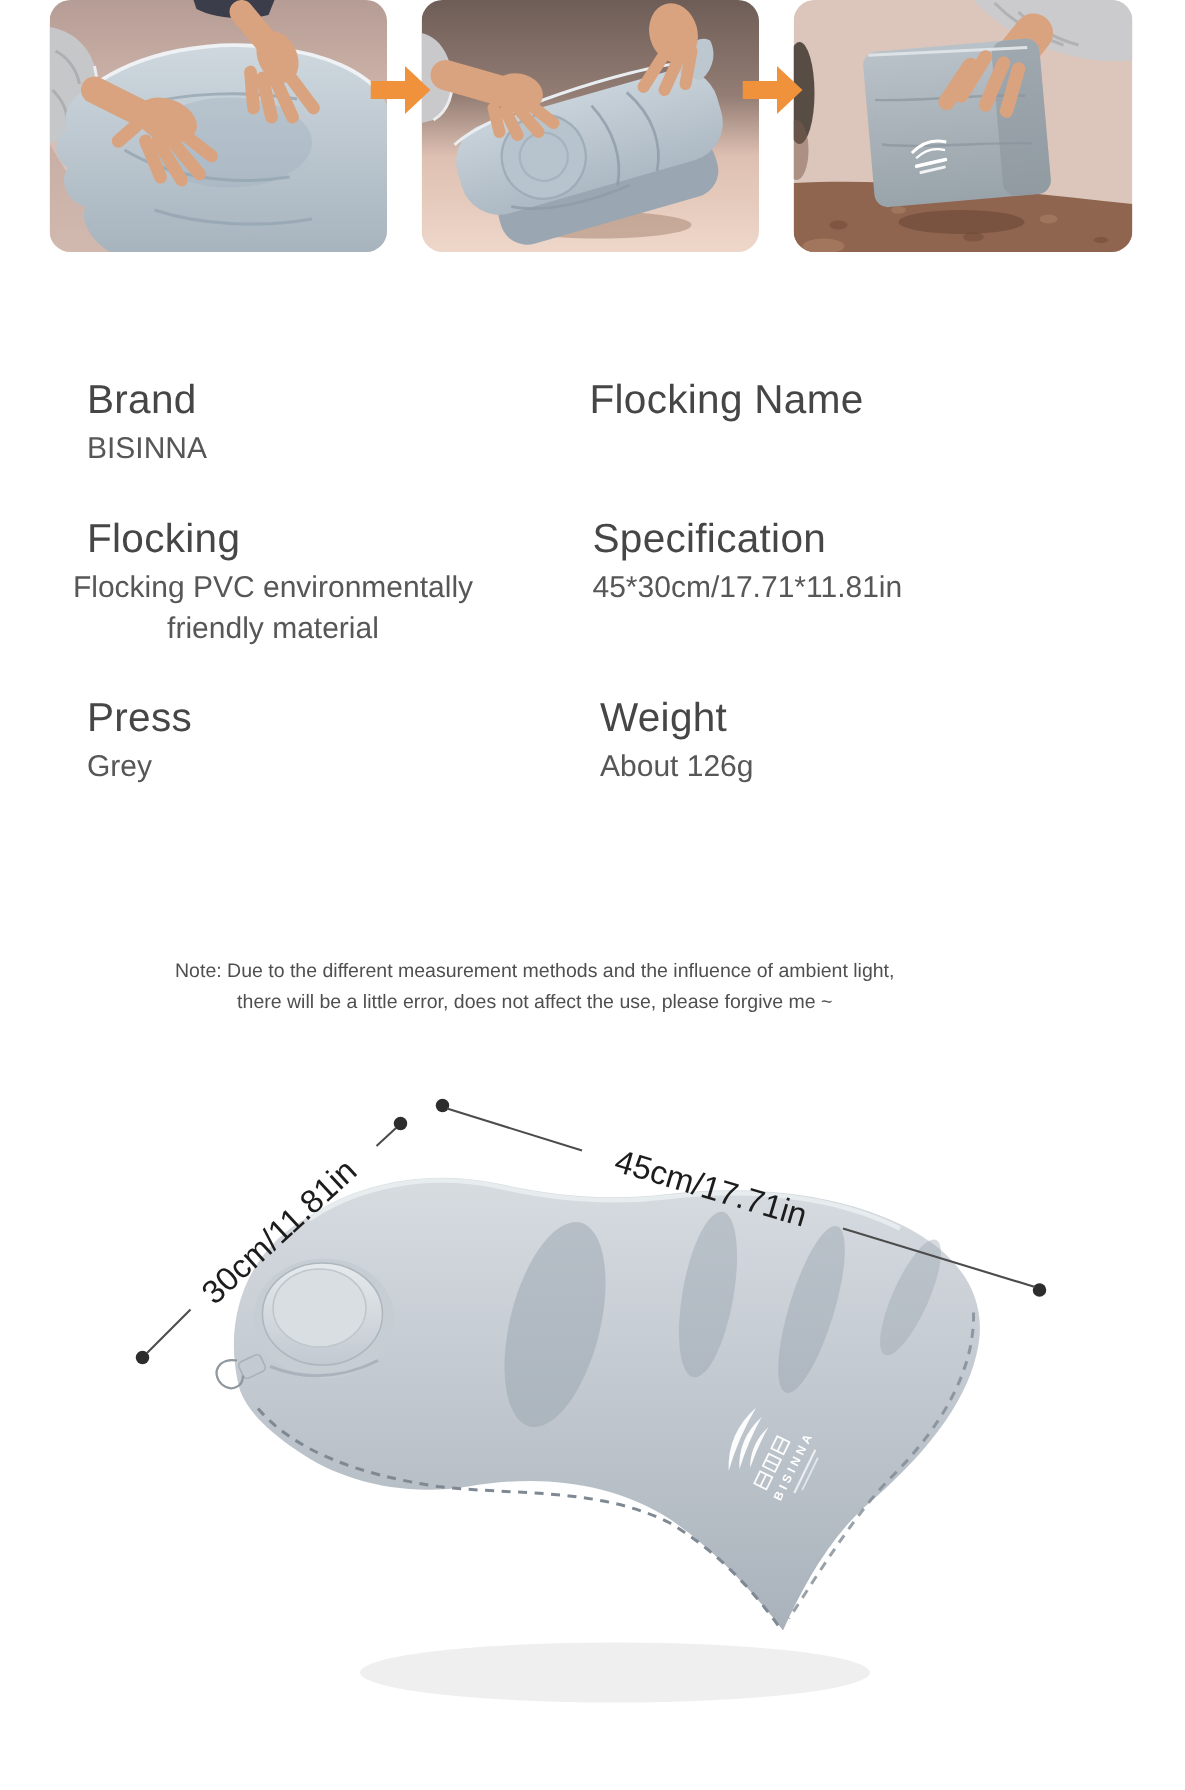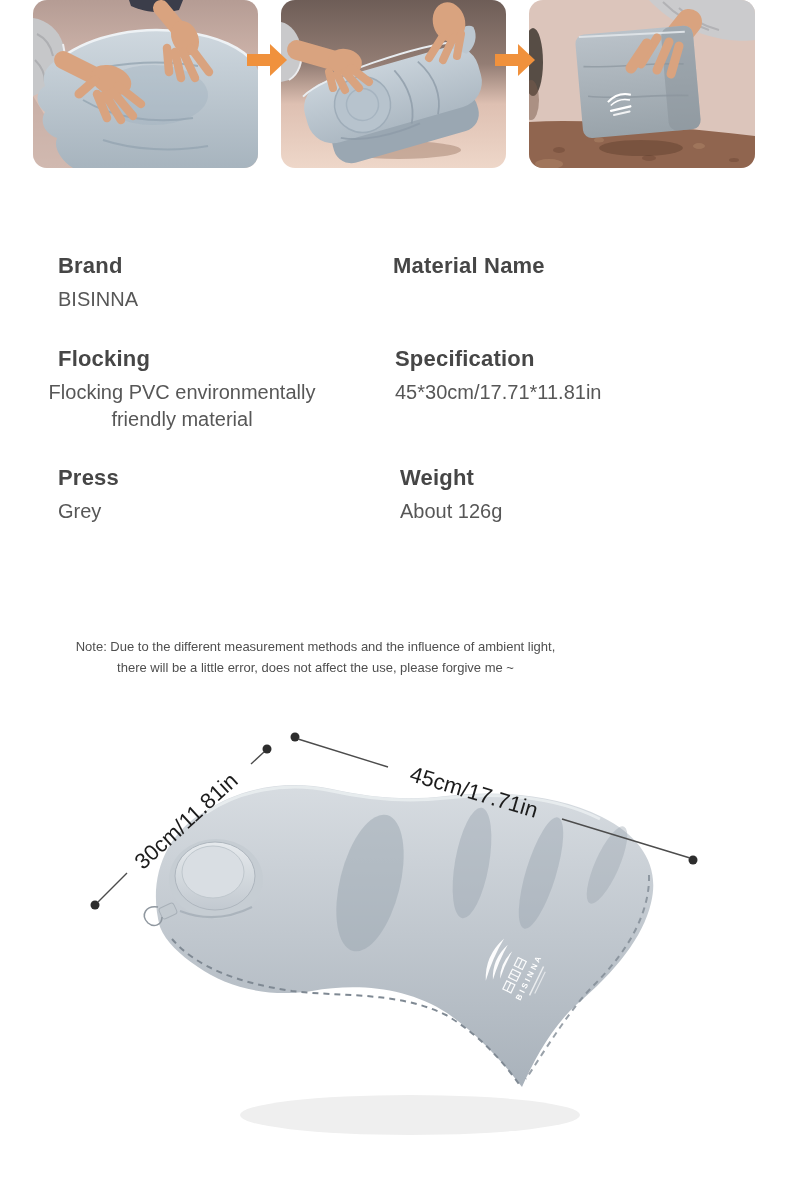--- a/index.html
+++ b/index.html
@@ -1,25 +1,25 @@
 <!DOCTYPE html>
 <html><head>
 <meta charset="utf-8">
 <style>
   html,body{margin:0;padding:0;background:#fff;}
   #page{position:relative;width:790px;height:1193px;background:#ffffff;overflow:hidden;
         font-family:"Liberation Sans",sans-serif;}
   .photo{position:absolute;top:0;width:225px;height:168px;border-radius:14px;overflow:hidden;}
   .arrow{position:absolute;z-index:5;}
   .spec{position:absolute;}
-  .spec-label{font-weight:bold;font-size:22px;line-height:32px;color:#464646;letter-spacing:.2px;}
+  .spec-label{font-weight:normal;font-size:27px;line-height:32px;color:#464646;letter-spacing:.2px;}
   .spec-value{font-size:20px;line-height:27px;color:#575757;margin-top:4px;}
   .spec-value.mat{width:300px;margin-left:-26px;text-align:center;}
   .note{position:absolute;top:637px;left:0;width:631px;text-align:center;
-        font-size:13px;line-height:1.6;color:#4f4f4f;}
+        font-size:13px;line-height:1.6;color:#4f4f4f;padding-left:41px;}
   .figure{position:absolute;top:715px;left:0;}
   .dim-text{font-size:22px;fill:#1c1c1c;}
   .logo-text{font-size:8px;letter-spacing:2.5px;fill:#ffffff;font-weight:bold;}
 </style>
 </head>
 <body>
 
 <div id="page">
 
   <div class="photo" style="left:33px">
@@ -148,21 +148,21 @@
         <path d="M118,44 L102,68" stroke="#d9a37f" stroke-width="11" stroke-linecap="round"></path>
       </g>
     </svg>
   </div>
 
   <div class="spec" style="left:58px;top:250px">
     <div class="spec-label">Brand</div>
     <div class="spec-value">BISINNA</div>
   </div>
   <div class="spec" style="left:393px;top:250px">
-    <div class="spec-label">Material Name</div>
+    <div class="spec-label">Flocking Name</div>
   </div>
   <div class="spec" style="left:58px;top:343px">
     <div class="spec-label">Flocking</div>
     <div class="spec-value mat">Flocking PVC environmentally friendly material</div>
   </div>
   <div class="spec" style="left:395px;top:343px">
     <div class="spec-label">Specification</div>
     <div class="spec-value">45*30cm/17.71*11.81in</div>
   </div>
   <div class="spec" style="left:58px;top:462px">

